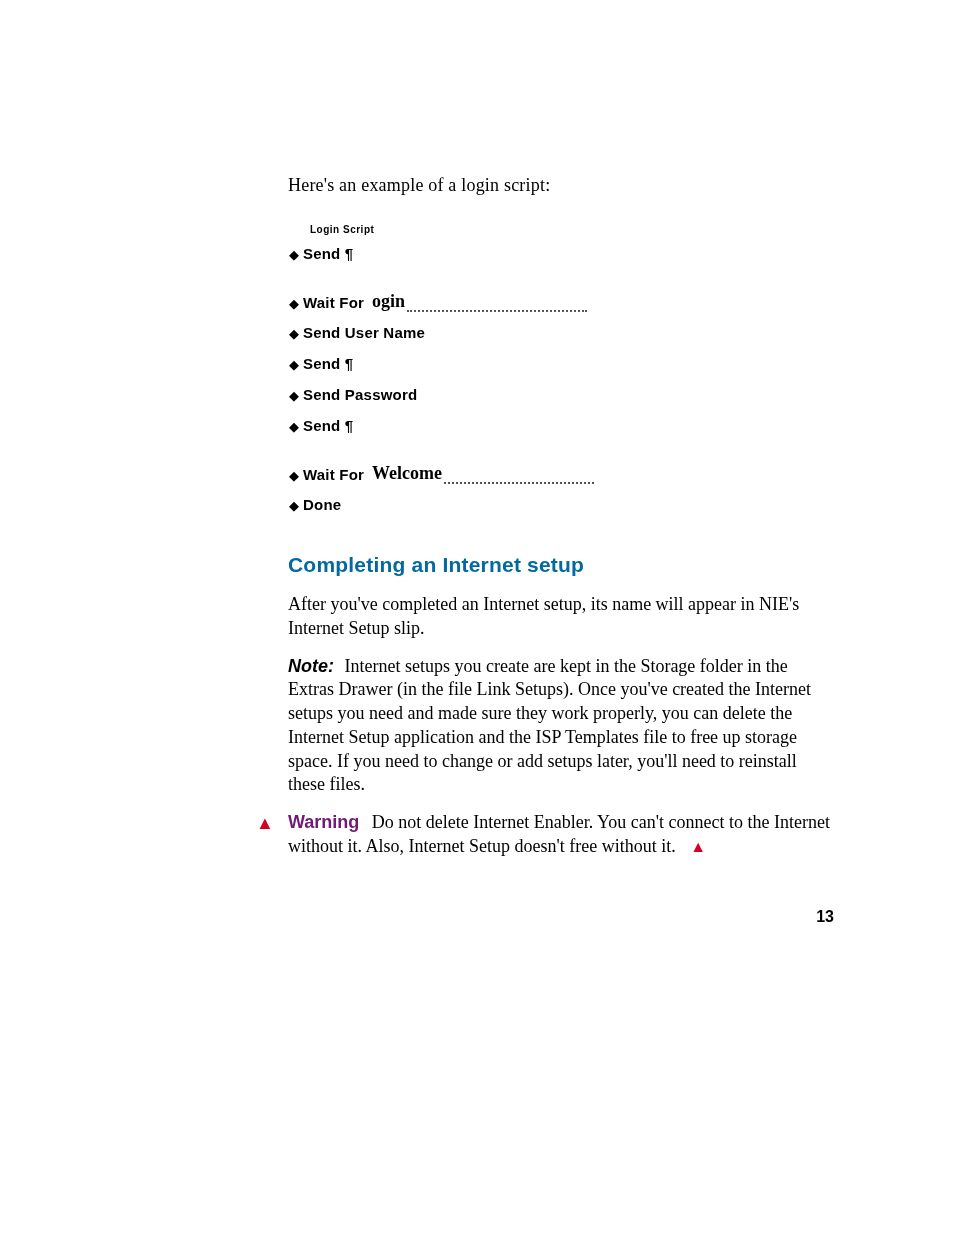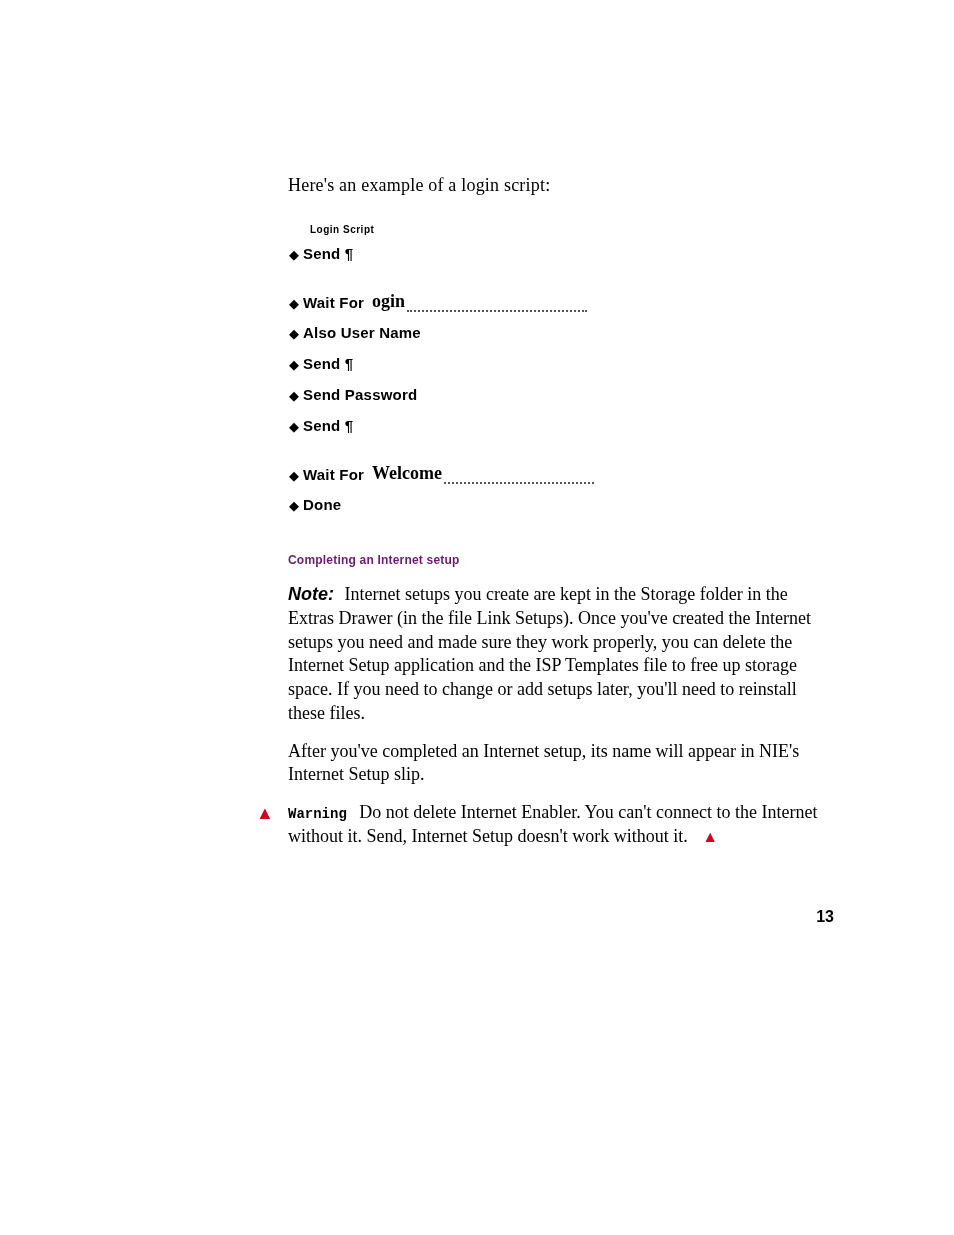--- a/index.html
+++ b/index.html
@@ -76,22 +76,22 @@
     display: flex;
     align-items: flex-end;
     margin: 2px 0 14px 0;
     line-height: 1;
   }
 
   
   .section-heading {
     font-family: Arial, Helvetica, sans-serif;
     font-weight: 900;
-    color: #701a75;
-    font-size: 12px;
+    color: #0369a1;
+    font-size: 21px;
     letter-spacing: 0.2px;
     margin: 8px 0 16px 0;
   }
 
   
   .body-p {
     font-size: 18px;
     line-height: 1.32;
     margin: 0 0 14px 0;
   }
@@ -109,24 +109,24 @@
     margin-top: 6px;
   }
   .warning-triangle-left {
     position: absolute;
     left: -32px;
     top: 2px;
     color: #d40021;
     font-size: 18px;
   }
   .warning-label {
-    font-family: Liberation Mono, monospace;
-    font-weight: 900;
-    color: #000000;
-    font-size: 14px;
+    font-family: Liberation Sans, sans-serif;
+    font-weight: 900;
+    color: #701a75;
+    font-size: 18px;
     margin-right: 8px;
   }
   .warning-triangle-inline {
     color: #d40021;
     font-size: 16px;
     margin-left: 10px;
   }
 
   
   .page-number {
@@ -156,21 +156,21 @@
 
     <div class="wait-row">
       <span class="diamond">◆</span>
       <span class="cmd">Wait For</span>
       <span class="hand">ogin</span>
       <span class="dotline"></span>
     </div>
 
     <div class="script-row">
       <span class="diamond">◆</span>
-      <span class="cmd">Also User Name</span>
+      <span class="cmd">Send User Name</span>
     </div>
 
     <div class="script-row">
       <span class="diamond">◆</span>
       <span class="cmd">Send ¶</span>
     </div>
 
     <div class="script-row">
       <span class="diamond">◆</span>
       <span class="cmd">Send Password</span>
@@ -188,32 +188,32 @@
       <span class="dotline" style="width:150px"></span>
     </div>
 
     <div class="script-row" style="margin-bottom:0">
       <span class="diamond">◆</span>
       <span class="cmd">Done</span>
     </div>
   </div>
 
   <div class="section-heading">Completing an Internet setup</div>
+
+  <p class="body-p">After you've completed an Internet setup, its name will appear in NIE's Internet Setup slip.</p>
 
   <p class="body-p">
     <span class="note-label">Note:</span>
     <span>Internet setups you create are kept in the Storage folder in the Extras Drawer (in the file Link Setups). Once you've created the Internet setups you need and made sure they work properly, you can delete the Internet Setup application and the ISP Templates file to free up storage space. If you need to change or add setups later, you'll need to reinstall these files.</span>
   </p>
 
-  <p class="body-p">After you've completed an Internet setup, its name will appear in NIE's Internet Setup slip.</p>
-
   <div class="warning-block">
     <span class="warning-triangle-left">▲</span>
     <p class="body-p" style="margin-bottom:0">
       <span class="warning-label">Warning</span>
-      <span>Do not delete Internet Enabler. You can't connect to the Internet without it. Send, Internet Setup doesn't work without it.</span>
+      <span>Do not delete Internet Enabler. You can't connect to the Internet without it. Also, Internet Setup doesn't free without it.</span>
       <span class="warning-triangle-inline">▲</span>
     </p>
   </div>
 
   <div class="page-number">13</div>
 
 </div>
 
 </body></html>

